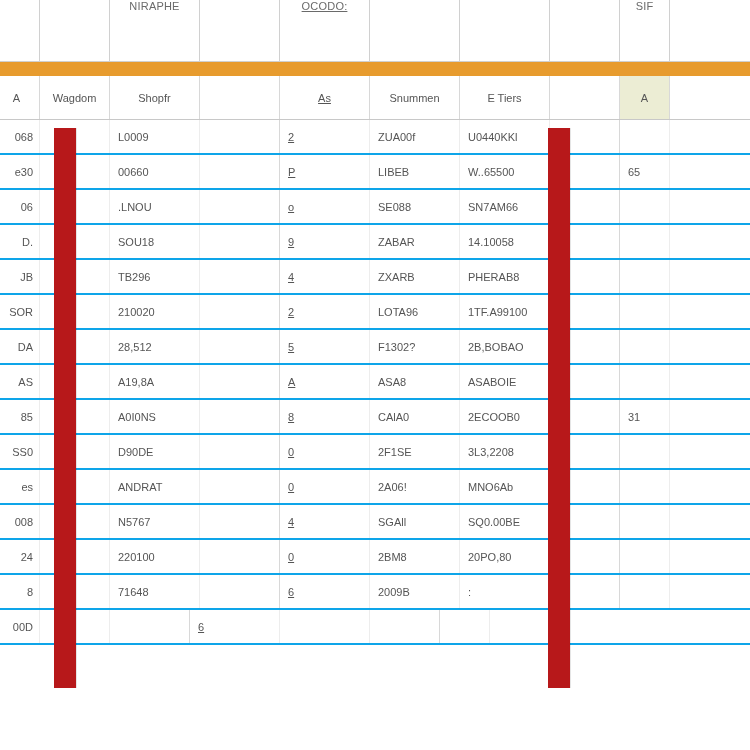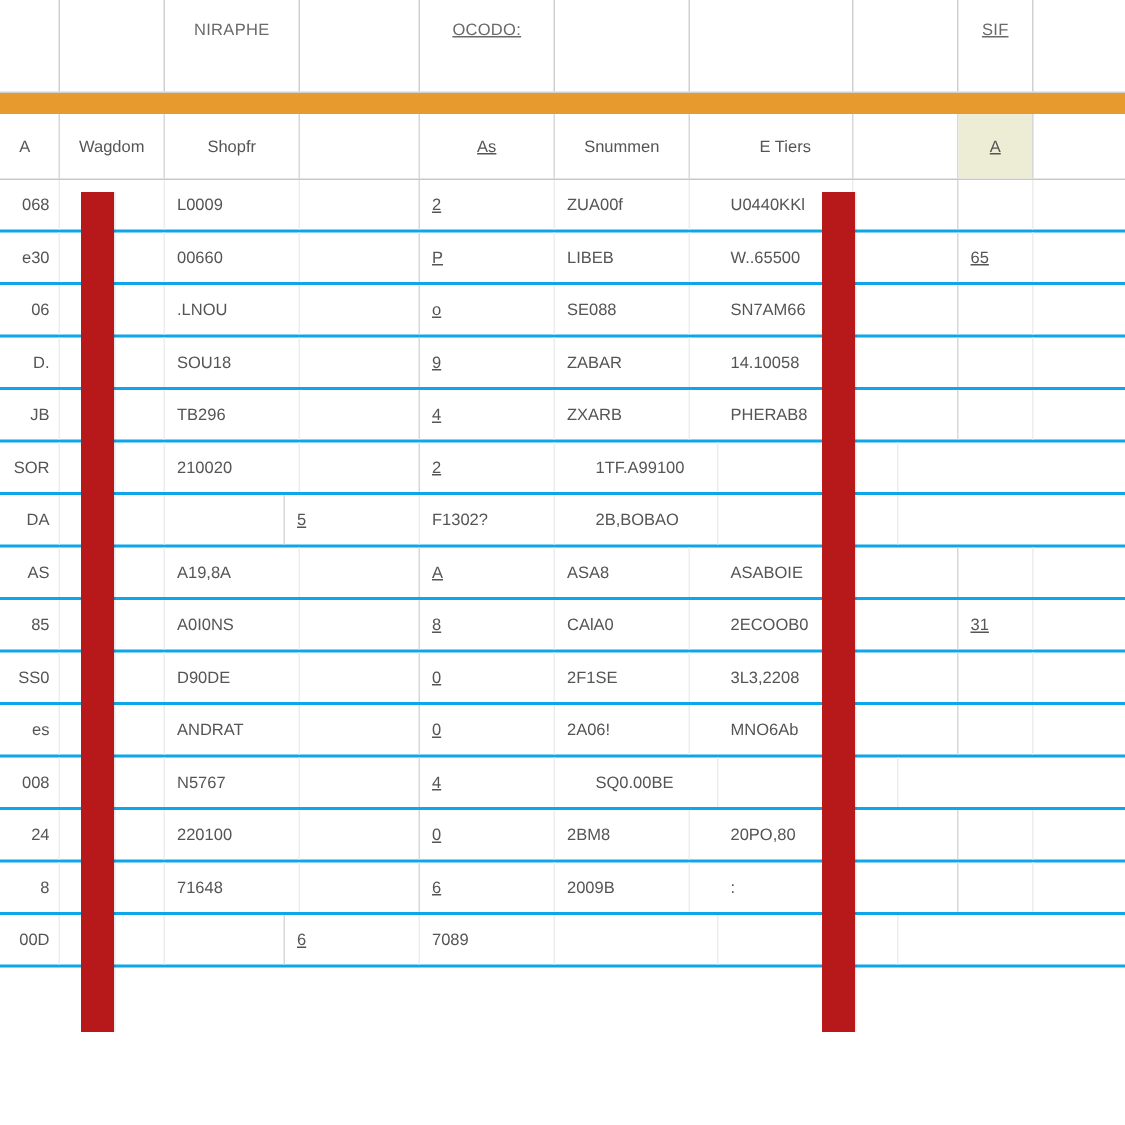--- a/index.html
+++ b/index.html
@@ -18,21 +18,20 @@
   .top-headers {
     position: absolute;
     top: 0; left: 0; right: 0;
     height: 62px;
     display: flex;
     border-bottom: 1px solid #d0d0d0;
   }
   .top-headers .th {
     border-right: 1px solid #d0d0d0;
     display: flex; align-items: flex-start; justify-content: center;
-    padding-top: 14px;
     font-size: 11px;
     letter-spacing: 0.2px;
     color: #6a6a6a;
   }
   .orange-band {
     position: absolute;
     top: 62px; left: 0; right: 0;
     height: 14px;
     background: #e79b2e;
   }
@@ -72,23 +71,23 @@
     white-space: nowrap;
     overflow: hidden;
   }
   
   .c0 { width: 40px; justify-content: flex-end; padding-right: 6px; }      
   .c1 { width: 70px; justify-content: flex-start; }                        
   .c2 { width: 90px; justify-content: flex-start; }                        
   .c3 { width: 80px; border-right: 1px solid #d8d8d8; }                    
   .c4 { width: 90px; justify-content: flex-start; text-decoration: underline; }                        
   .c5 { width: 90px; justify-content: flex-start; }                        
-  .c6 { width: 90px; justify-content: flex-start; margin-left: 19px; }                        
+  .c6 { width: 90px; justify-content: flex-start; }                        
   .c7 { width: 70px; border-right: 1px solid #d8d8d8; }                    
-  .c8 { width: 50px; justify-content: flex-start; text-decoration: underline; }                        
+  .c8 { width: 50px; justify-content: flex-start; }                        
 
   
   .redbar {
     position: absolute;
     width: 22px;
     top: 128px;
     height: 560px;
     background: #b7181a;
     z-index: 5;
     box-shadow: 1px 0 0 rgba(0,0,0,0.1);
@@ -182,27 +181,29 @@
         <div class="cell c6">PHERAB8</div>
         <div class="cell c7"></div>
         <div class="cell c8"></div>
       </div>
       <div class="row">
         <div class="cell c0">SOR</div>
         <div class="cell c1"></div>
         <div class="cell c2">210020</div>
         <div class="cell c3"></div>
         <div class="cell c4">2</div>
+        <div class="cell c5">LOTA96</div>
         <div class="cell c6">1TF.A99100</div>
         <div class="cell c7"></div>
         <div class="cell c8"></div>
       </div>
       <div class="row">
         <div class="cell c0">DA</div>
         <div class="cell c1"></div>
+        <div class="cell c2">28,512</div>
         <div class="cell c3"></div>
         <div class="cell c4">5</div>
         <div class="cell c5">F1302?</div>
         <div class="cell c6">2B,BOBAO</div>
         <div class="cell c7"></div>
         <div class="cell c8"></div>
       </div>
       <div class="row">
         <div class="cell c0">AS</div>
         <div class="cell c1"></div>
@@ -246,20 +247,21 @@
         <div class="cell c6">MNO6Ab</div>
         <div class="cell c7"></div>
         <div class="cell c8"></div>
       </div>
       <div class="row">
         <div class="cell c0">008</div>
         <div class="cell c1"></div>
         <div class="cell c2">N5767</div>
         <div class="cell c3"></div>
         <div class="cell c4">4</div>
+        <div class="cell c5">SGAll</div>
         <div class="cell c6">SQ0.00BE</div>
         <div class="cell c7"></div>
         <div class="cell c8"></div>
       </div>
       <div class="row">
         <div class="cell c0">24</div>
         <div class="cell c1"></div>
         <div class="cell c2">220100</div>
         <div class="cell c3"></div>
         <div class="cell c4">0</div>
@@ -277,21 +279,20 @@
         <div class="cell c5">2009B</div>
         <div class="cell c6">:</div>
         <div class="cell c7"></div>
         <div class="cell c8"></div>
       </div>
       <div class="row">
         <div class="cell c0">00D</div>
         <div class="cell c1"></div>
         <div class="cell c3"></div>
         <div class="cell c4">6</div>
-        <div class="cell c5">7089</div>
         <div class="cell c6"></div>
         <div class="cell c7"></div>
         <div class="cell c8"></div>
       </div>
     </div>
 
   <div class="redbar left"></div>
   <div class="redbar right"></div>
 
 </div>

